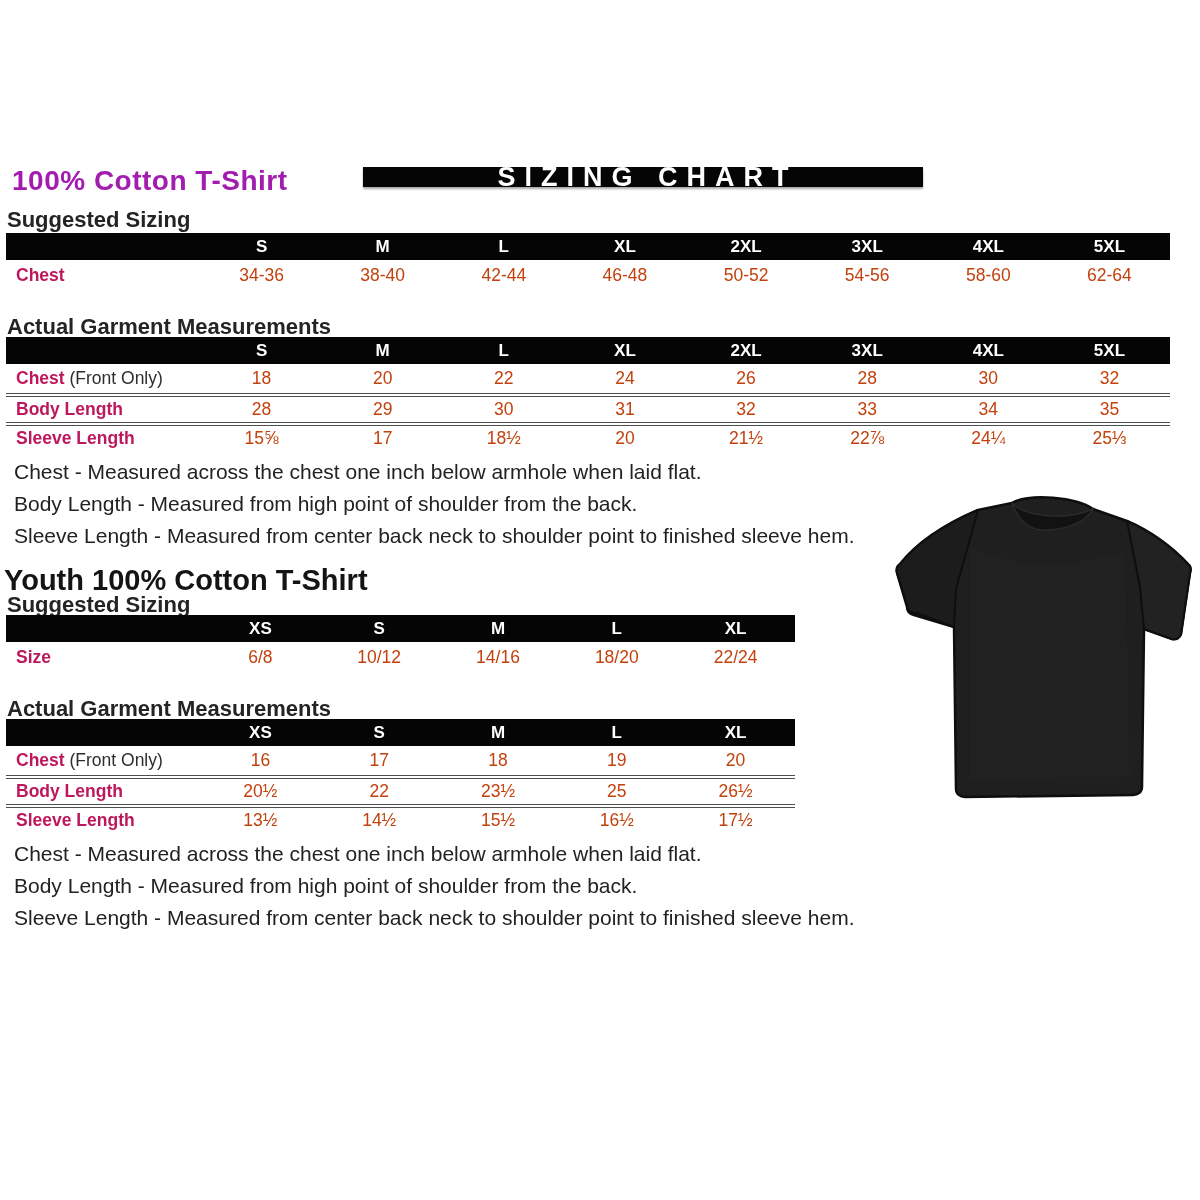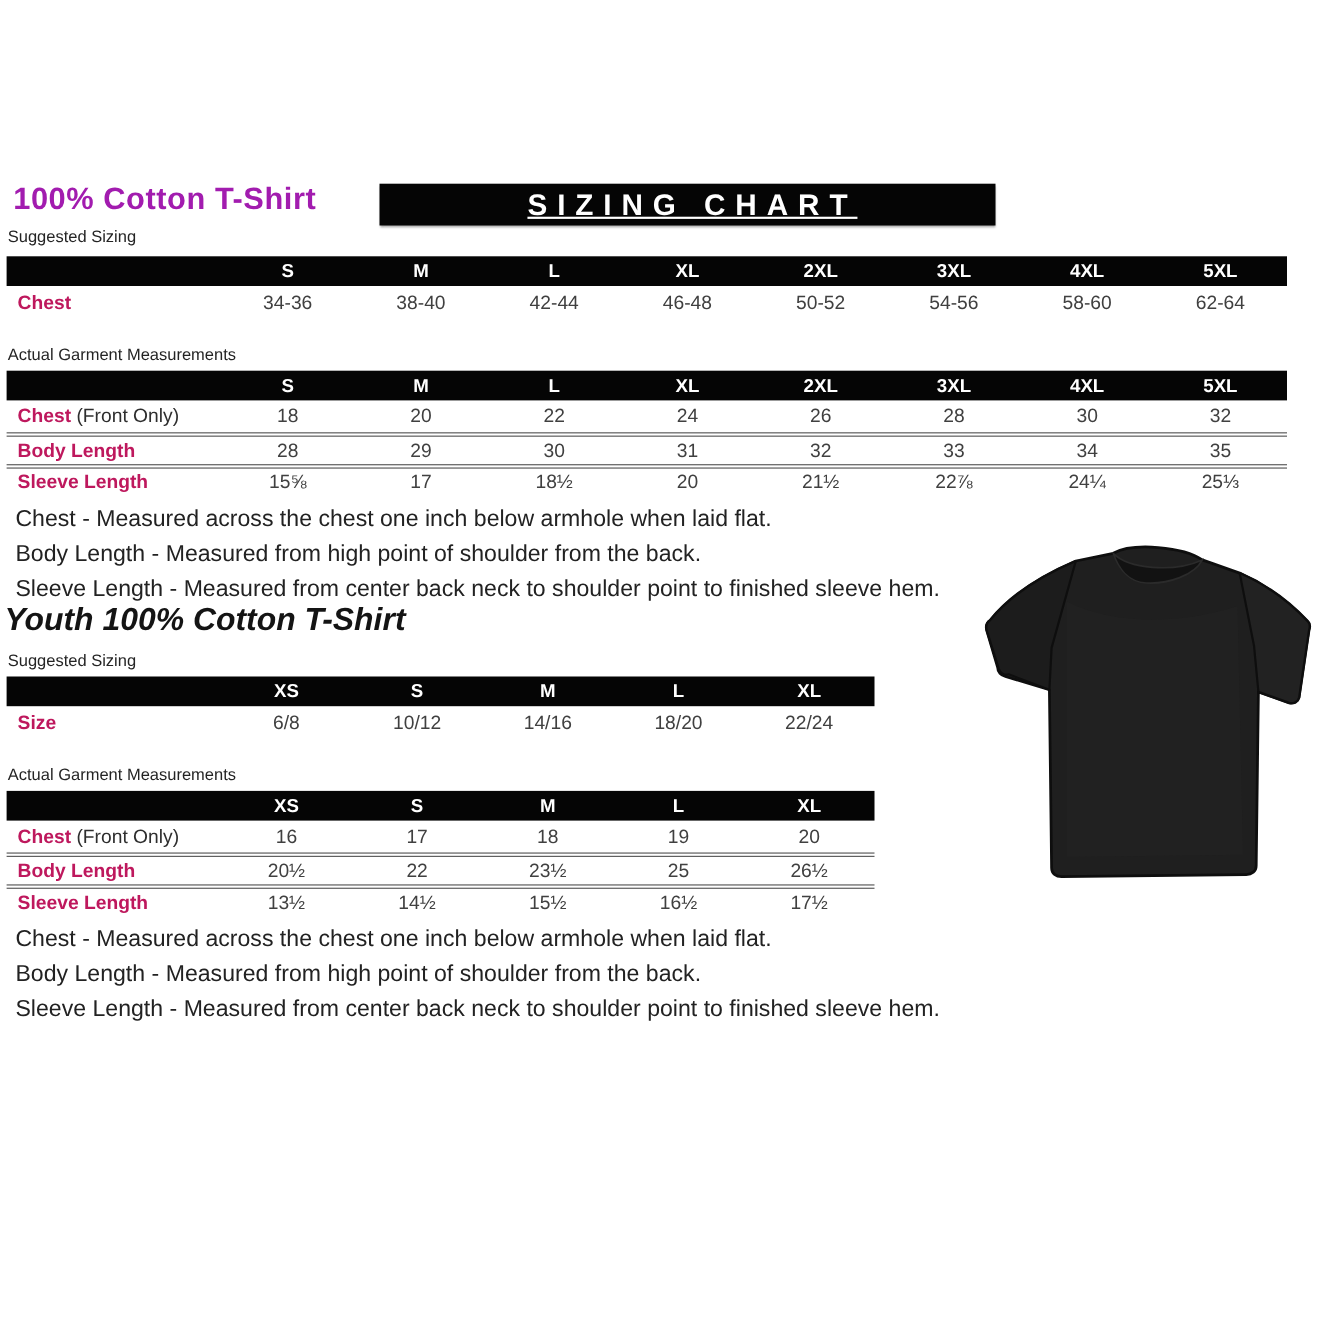--- a/index.html
+++ b/index.html
@@ -10,52 +10,52 @@
   }
   .abs { position:absolute; }
 
   
   .main-title { font-size:28px; font-weight:bold; color:#a21caf; letter-spacing:0.5px; }
   .banner {
     background:#050505; color:#fff; display:flex; align-items:center; justify-content:center;
     font-weight:bold; font-size:27px; letter-spacing:9px; text-indent:9px;
     box-shadow:0 2px 2px rgba(0,0,0,0.35);
   }
-  .sec-label { font-size:15px; color:#242424; }
+  .sec-label { font-size:22px; color:#242424;font-weight:bold; }
 
   
   .sz-table { --labw:195px; width:1164px; }
   .sz-table .t-head {
     display:flex; align-items:center; height:27px;
     background:#050505; color:#fff; font-weight:bold; font-size:17px;
   }
   .sz-table .t-row { display:flex; align-items:center; height:31px; font-size:17.5px; }
   .sz-table .t-cell { flex:1; text-align:center; }
   .sz-table .t-label { flex:0 0 var(--labw); text-align:left; padding-left:10px; }
   .sz-table .lab-b { font-weight:bold; color:#be185d; }
   .sz-table .lab-n { font-weight:normal; color:#2e2e2e; }
-  .sz-table .t-val { color:#404040; }
+  .sz-table .t-val { color:#c2410c; }
   .sz-table.lined .t-row { height:29px; }
   .sz-table.lined .t-row + .t-row { border-top:4px double #4f4f4f; }
   .sz-table.narrow { width:789px; }
 
   
   .notes p { font-size:21px; line-height:32px; color:#222; white-space:nowrap; }
 
   .youth-title { font-size:29px; font-weight:bold; color:#141414; }
 
   .tshirt-wrap { width:308px; height:334px; }
   .tshirt-wrap svg { width:100%; height:100%; display:block; }
 </style>
 </head>
 <body>
 
 <h1 class="abs main-title" style="left:12px; top:165px;">100% Cotton T-Shirt</h1>
 
-<div class="abs banner" style="left:345px; top:167px; width:560px; height:38px;text-decoration:underline;">
+<div class="abs banner" style="left:363px; top:167px; width:560px; height:20px;">
   <span>SIZING CHART</span>
 </div>
 
 <div class="abs sec-label" style="left:7px; top:207px;">Suggested Sizing</div>
 
 <div class="abs sz-table" style="left:6px; top:233px;">
     <div class="t-head">
       <div class="t-cell t-label"></div>
       <div class="t-cell t-col">S</div>
       <div class="t-cell t-col">M</div>
@@ -127,21 +127,21 @@
       <div class="t-cell t-val">25⅓</div>
     </div>
   </div>
 
 <div class="abs notes" style="left:14px; top:456px;">
   <p>Chest - Measured across the chest one inch below armhole when laid flat.</p>
   <p>Body Length - Measured from high point of shoulder from the back.</p>
   <p>Sleeve Length - Measured from center back neck to shoulder point to finished sleeve hem.</p>
 </div>
 
-<h2 class="abs youth-title" style="left:4px; top:548px;font-style:italic;">Youth 100% Cotton T-Shirt</h2>
+<h2 class="abs youth-title" style="left:4px; top:564px;">Youth 100% Cotton T-Shirt</h2>
 
 <div class="abs sec-label" style="left:7px; top:592px;">Suggested Sizing</div>
 
 <div class="abs sz-table narrow" style="left:6px; top:615px;">
     <div class="t-head">
       <div class="t-cell t-label"></div>
       <div class="t-cell t-col">XS</div>
       <div class="t-cell t-col">S</div>
       <div class="t-cell t-col">M</div>
       <div class="t-cell t-col">L</div>

